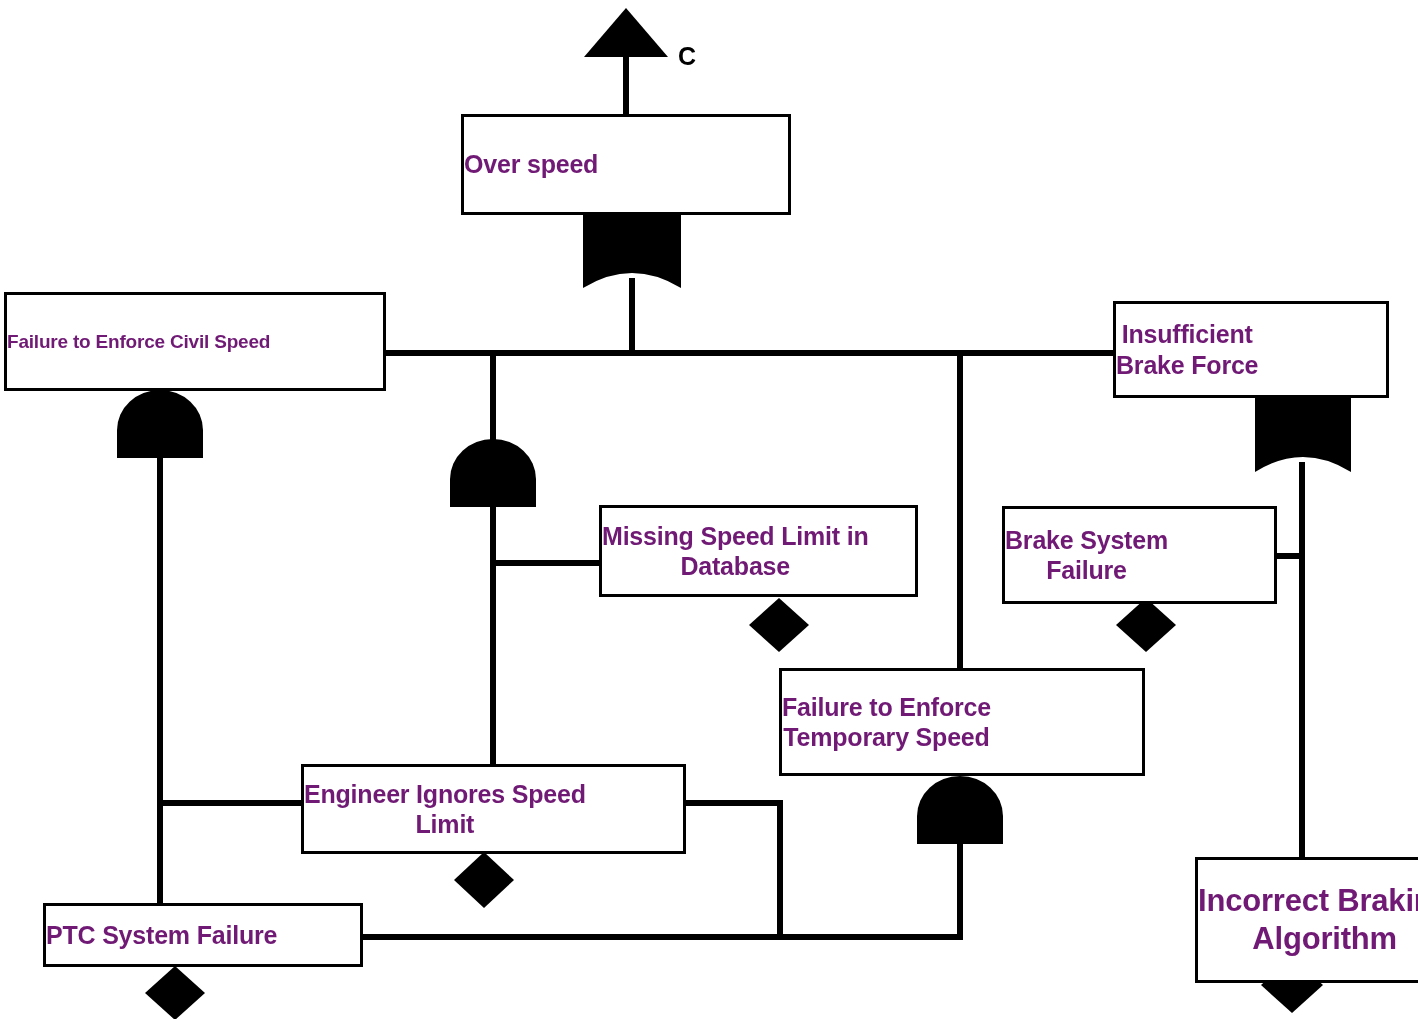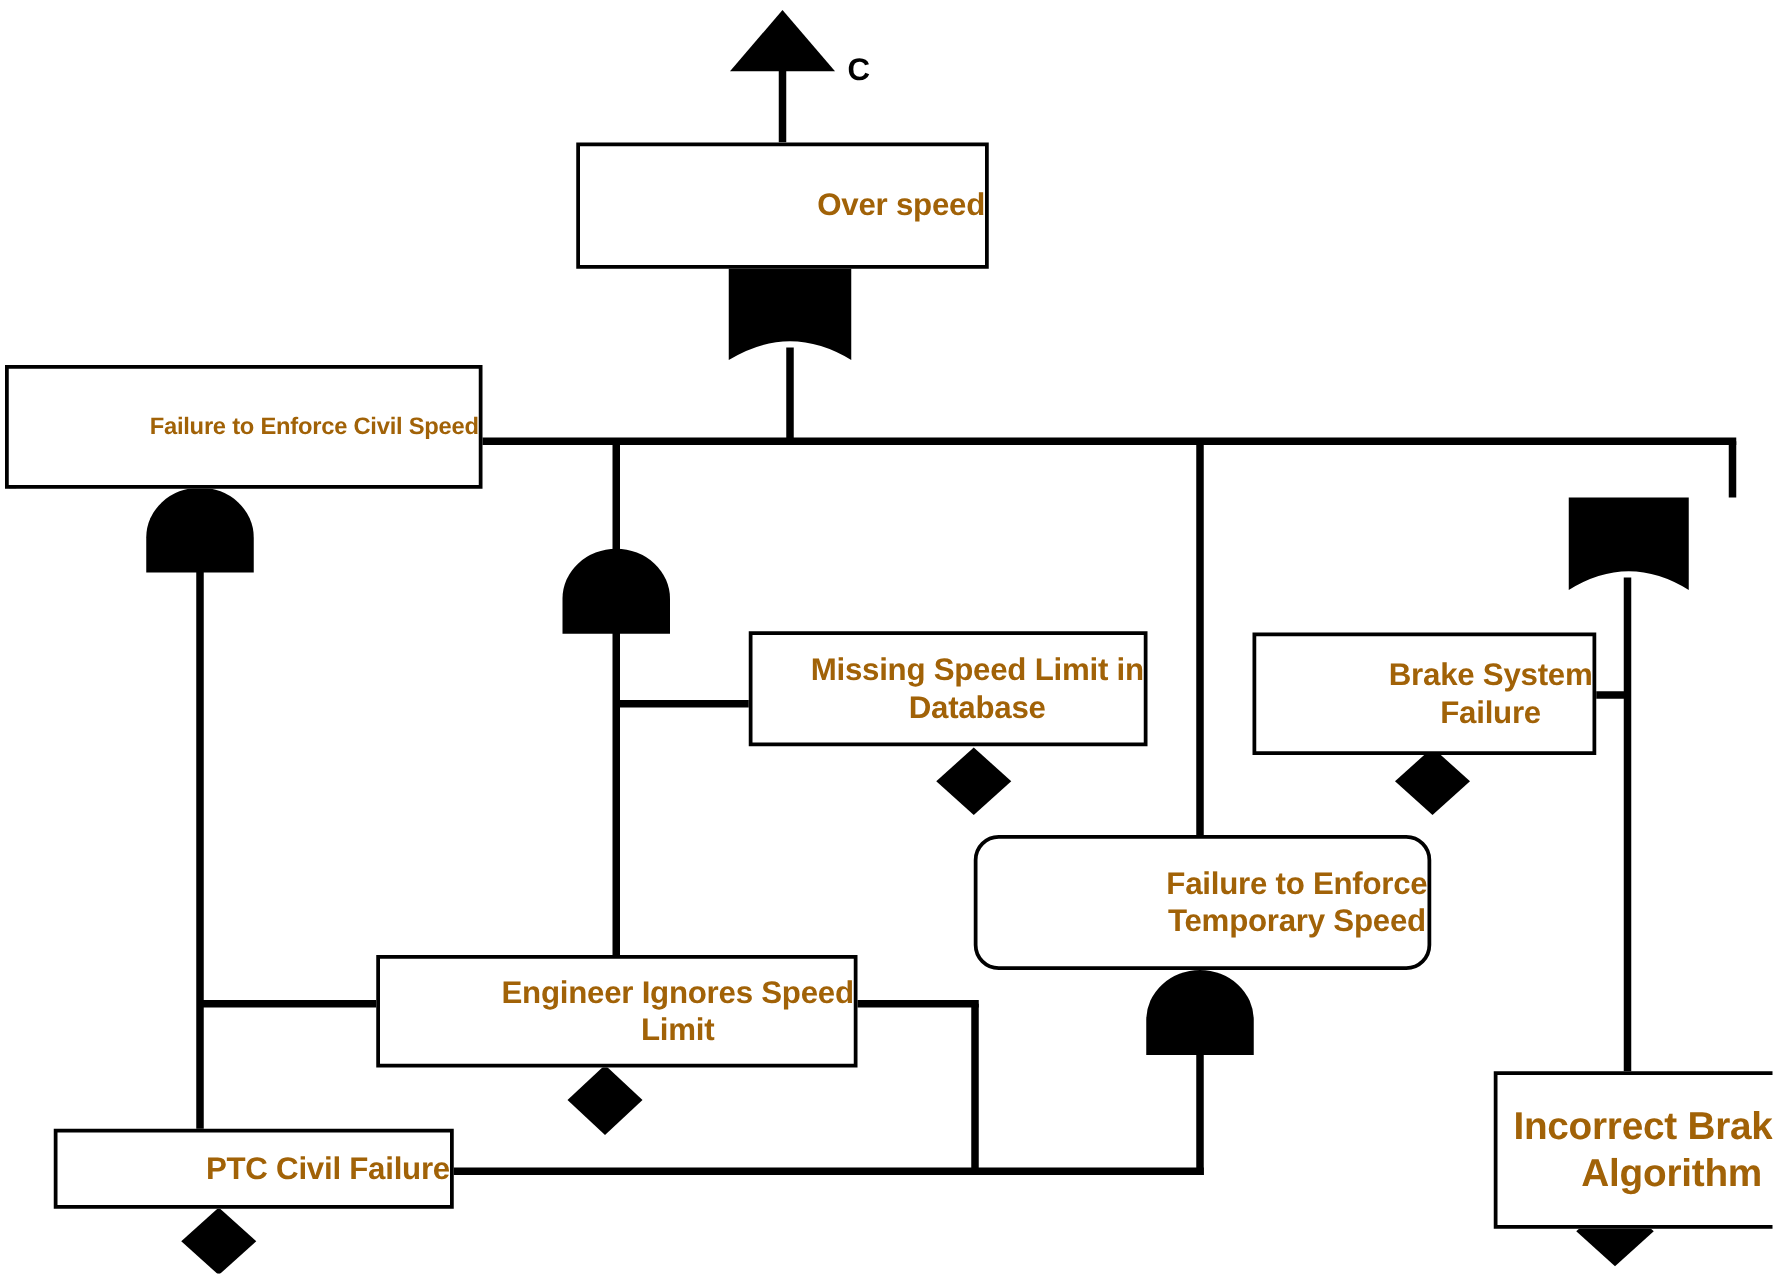--- a/index.html
+++ b/index.html
@@ -26,24 +26,24 @@
     width: 1418px;
     height: 1019px;
   }
   .ft-box {
     position: absolute;
     box-sizing: border-box;
     background: #ffffff;
     border: 3px solid #000000;
     display: flex;
     align-items: center;
-    justify-content: flex-end;
+    justify-content: flex-start;
     text-align: center;
     font-weight: bold;
-    color: #a16207;
+    color: #701a75;
     line-height: 1.22;
     letter-spacing: -0.2px;
   }
   .ft-label {
     position: absolute;
     font-weight: bold;
     color: #000000;
     line-height: 1;
   }
   .boxes-layer {
@@ -112,39 +112,42 @@
   <div class="boxes-layer">
 
     <div class="ft-box" style="left:461px; top:114px; width:330px; height:101px; font-size:25px;">
       <span>Over speed</span>
     </div>
 
     <div class="ft-box" style="left:4px; top:292px; width:382px; height:99px; font-size:19px;">
       <span>Failure to Enforce Civil Speed</span>
     </div>
 
+    <div class="ft-box" style="left:1113px; top:301px; width:276px; height:97px; font-size:25px;">
+      <span>Insufficient<br>Brake Force</span>
+    </div>
 
     <div class="ft-box" style="left:599px; top:505px; width:319px; height:92px; font-size:25px;">
       <span>Missing Speed Limit in<br>Database</span>
     </div>
 
     <div class="ft-box" style="left:1002px; top:506px; width:275px; height:98px; font-size:25px;">
       <span>Brake System<br>Failure</span>
     </div>
 
-    <div class="ft-box" style="left:779px; top:668px; width:366px; height:108px; font-size:25px;border-radius:20px;">
+    <div class="ft-box" style="left:779px; top:668px; width:366px; height:108px; font-size:25px;">
       <span>Failure to Enforce<br>Temporary Speed</span>
     </div>
 
     <div class="ft-box" style="left:301px; top:764px; width:385px; height:90px; font-size:25px;">
       <span>Engineer Ignores Speed<br>Limit</span>
     </div>
 
     <div class="ft-box" style="left:43px; top:903px; width:320px; height:64px; font-size:25px;">
-      <span>PTC Civil Failure</span>
+      <span>PTC System Failure</span>
     </div>
 
     <div class="ft-box" style="left:1195px; top:857px; width:272px; height:126px; font-size:31px;">
       <span>Incorrect Braking<br>Algorithm</span>
     </div>
 
     <div class="ft-label" style="left:678px; top:44px; font-size:25px;">C</div>
 
   </div>
 

